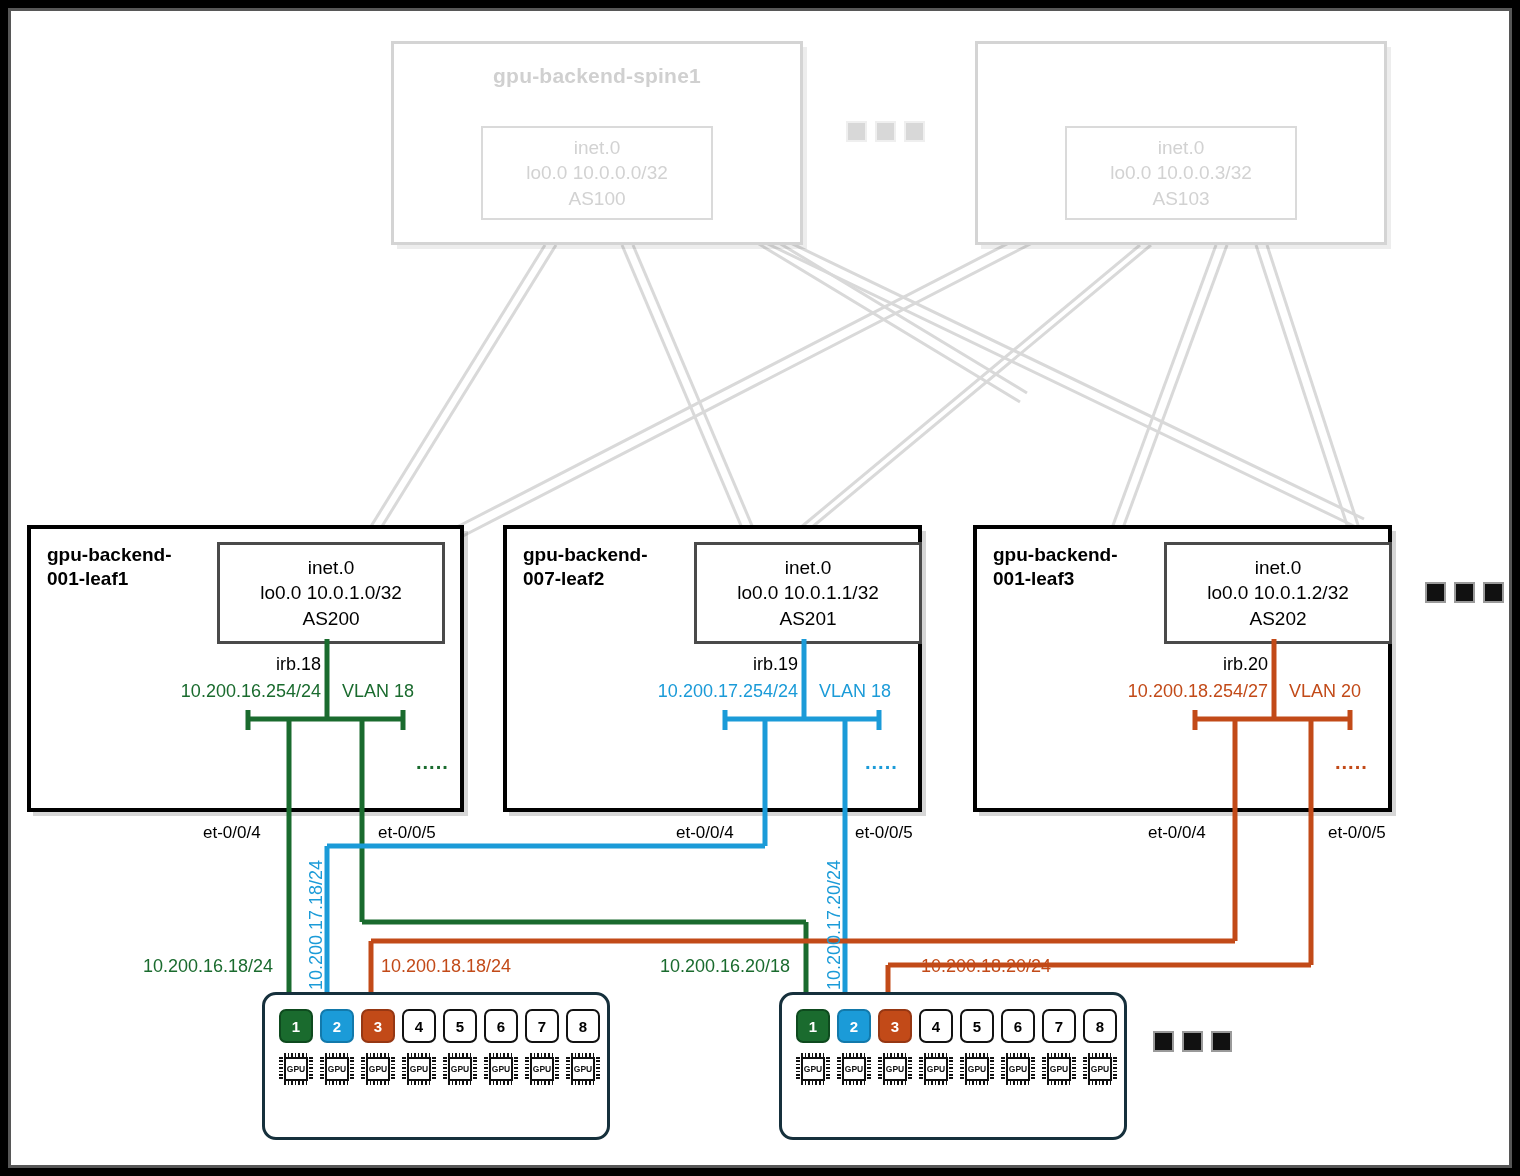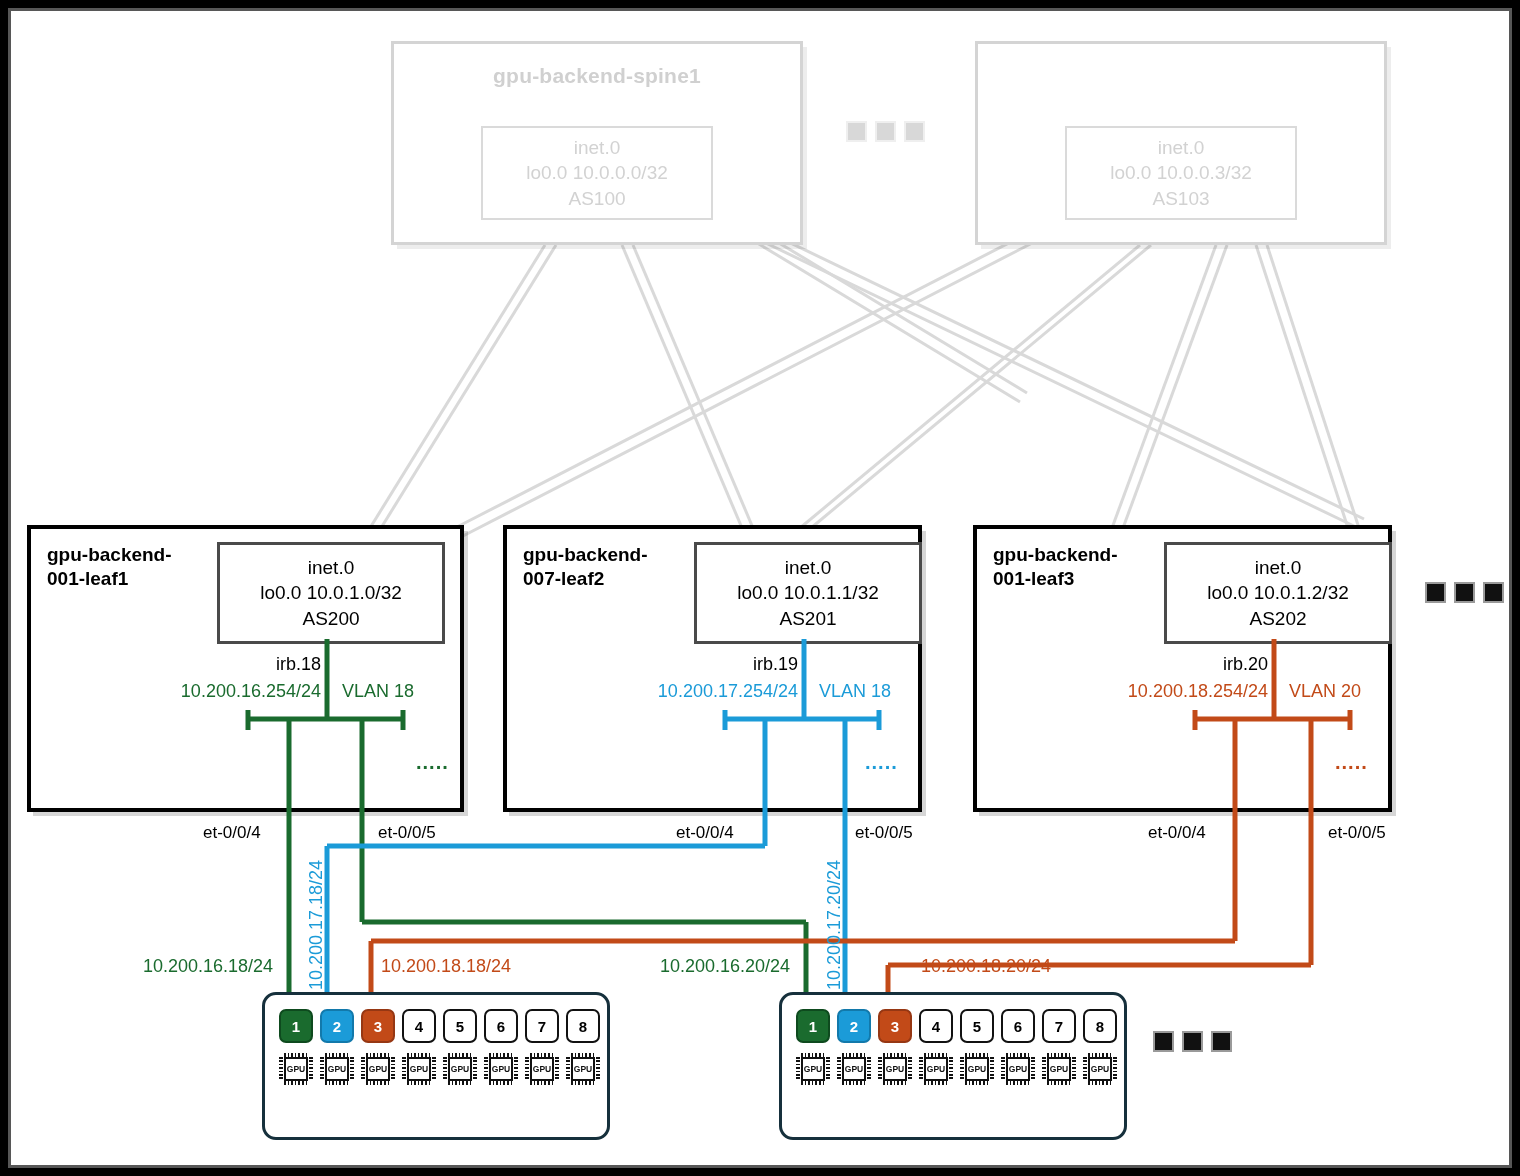--- a/index.html
+++ b/index.html
@@ -159,21 +159,21 @@
     <div class="lname">
       <span>gpu-backend-</span><br>
       <span>001-leaf3</span>
     </div>
     <div class="inet" style="left:187px;top:13px;width:222px;">
       <div>inet.0</div>
       <div>lo0.0 10.0.1.2/32</div>
       <div>AS202</div>
     </div>
     <div class="irb" style="left:151px;top:125px;width:140px;">irb.20</div>
-    <div class="ipcidr" style="left:101px;top:152px;width:190px;color:#c24a18;">10.200.18.254/24</div>
+    <div class="ipcidr" style="left:101px;top:152px;width:190px;color:#c24a18;">10.200.18.254/27</div>
     <div class="vlan" style="left:312px;top:152px;color:#c24a18;">VLAN 20</div>
     <div class="dots" style="left:358px;top:222px;color:#c24a18;">.....</div>
   </div>
 
   <div class="ell dark" style="left:1427px;top:584px;">
     <span></span>
     <span></span>
     <span></span>
   </div>
 
@@ -219,21 +219,21 @@
   <div class="lbl" style="left:378px;top:823px;">et-0/0/5</div>
   <div class="lbl" style="left:676px;top:823px;">et-0/0/4</div>
   <div class="lbl" style="left:855px;top:823px;">et-0/0/5</div>
   <div class="lbl" style="left:1148px;top:823px;">et-0/0/4</div>
   <div class="lbl" style="left:1328px;top:823px;">et-0/0/5</div>
 
   <div class="lbl c" style="left:143px;top:956px;color:#1a6b2e;">10.200.16.18/24</div>
   <div class="vlbl" style="left:306px;top:990px;color:#1b9bd8;">10.200.17.18/24</div>
   <div class="lbl c" style="left:381px;top:956px;color:#c24a18;">10.200.18.18/24</div>
 
-  <div class="lbl c" style="left:660px;top:956px;color:#1a6b2e;">10.200.16.20/24</div>
+  <div class="lbl c" style="left:660px;top:956px;color:#1a6b2e;">10.200.16.20/18</div>
   <div class="vlbl" style="left:824px;top:990px;color:#1b9bd8;">10.200.17.20/24</div>
   <div class="lbl c" style="left:921px;top:956px;color:#c24a18;">10.200.18.20/24</div>
 
   <div class="box server" style="left:262px;top:992px;width:348px;height:148px;z-index:5;">
     <div class="ports">
       <div class="port" style="background:#1a6b2e;color:#fff;border-color:#0e4a1e;">1</div>
       <div class="port" style="background:#1b9bd8;color:#fff;border-color:#1279ab;">2</div>
       <div class="port" style="background:#c24a18;color:#fff;border-color:#963713;">3</div>
       <div class="port">4</div>
       <div class="port">5</div>

